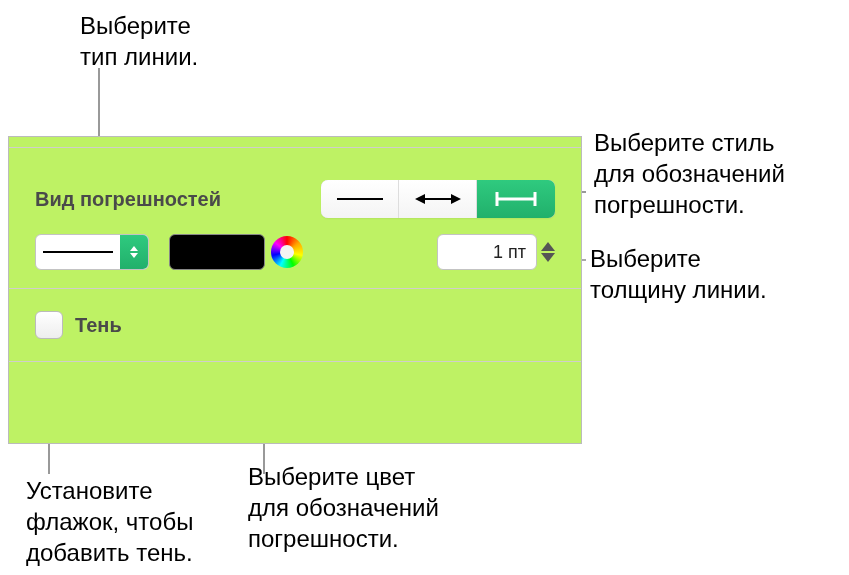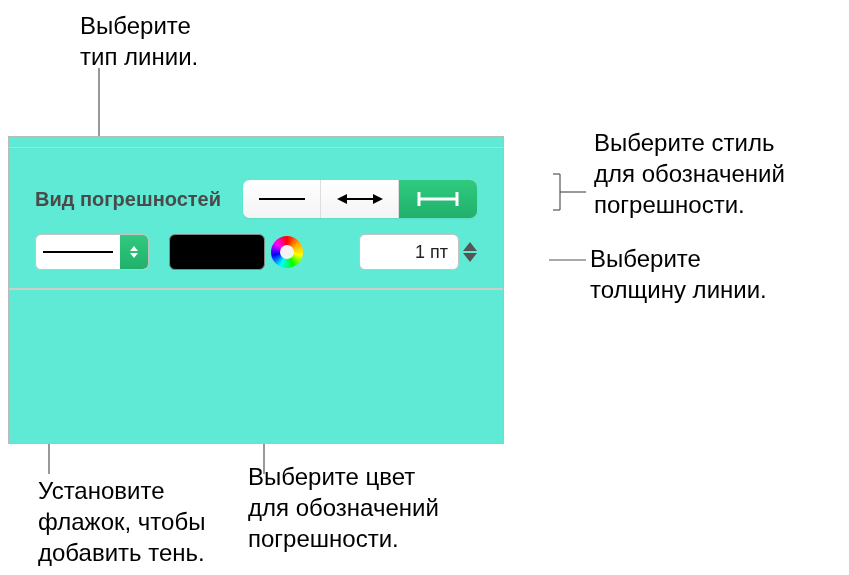--- a/index.html
+++ b/index.html
@@ -7,24 +7,24 @@
       font-family: -apple-system, "Helvetica Neue", Arial, sans-serif;
       background: #fff;
       width: 849px;
       height: 575px;
       position: relative;
     }
     .panel {
       position: absolute;
       left: 8px;
       top: 136px;
-      width: 496px;
+      width: 574px;
       height: 308px;
       border: 1px solid #bbb;
-      background: #5eead4;
+      background: #bef264;
     }
     .divider {
       height: 1px;
       background: #d0cecb;
       margin: 0;
     }
     .section-title {
       font-size: 20px;
       font-weight: 600;
       color: #4a4a4a;
@@ -175,21 +175,21 @@
     
     .callout {
       position: absolute;
       font-size: 24px;
       line-height: 1.3;
       color: #000;
     }
     .cl-linetype { left: 80px; top: 10px; }
     .cl-style { left: 594px; top: 127px; }
     .cl-thickness { left: 590px; top: 243px; }
-    .cl-shadow { left: 38px; top: 475px; }
+    .cl-shadow { left: 26px; top: 475px; }
     .cl-color { left: 248px; top: 461px; }
     
     svg.connectors {
       position: absolute;
       left: 0; top: 0;
       width: 849px; height: 575px;
       pointer-events: none;
     }
     svg.connectors line { stroke: #555; stroke-width: 1.2; }
   </style>
@@ -270,15 +270,19 @@
       </div>
       <div class="stepper-arrows">
         <span class="step-arrow-up"></span>
         <span class="step-arrow-down"></span>
       </div>
     </div>
   </div>
 
   <div class="divider"></div>
 
+  <div class="row3">
+    <div class="checkbox"></div>
+    <span class="chk-label">Тень</span>
+  </div>
 
   <div class="divider"></div>
 </div>
 
 </body></html>

